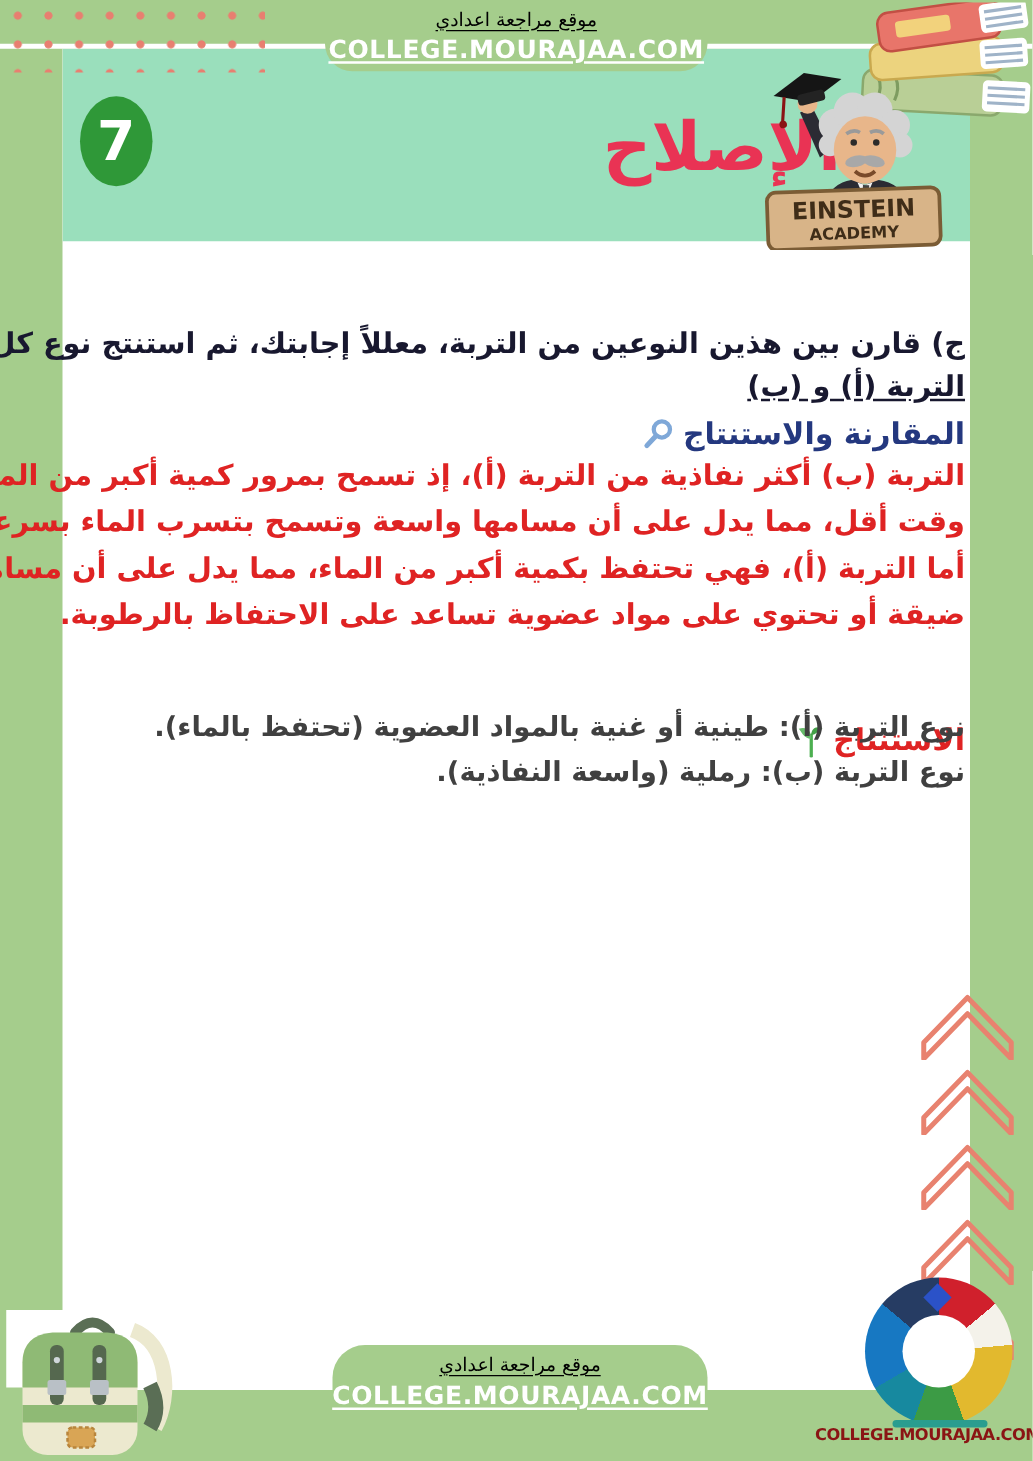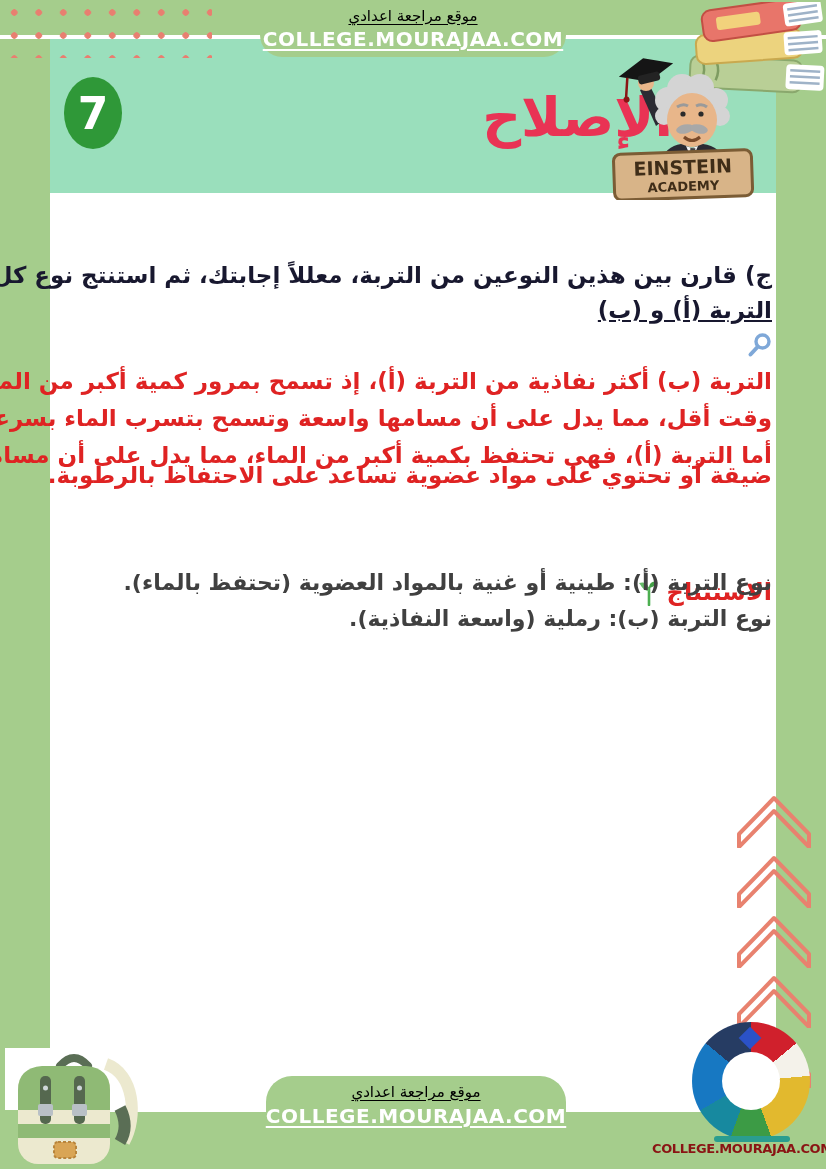--- a/index.html
+++ b/index.html
@@ -162,30 +162,31 @@
     <rect x="96" y="7" width="38" height="23" rx="4" fill="#ffffff"></rect>
     <path d="M100 13 h30 M100 19 h30 M100 25 h30" stroke="#9fb3c8" stroke-width="2.5"></path>
     <rect x="28" y="11" width="44" height="13" rx="3" fill="#f2d27c"></rect>
   </g>
 </svg>
 
 <div class="abs txt q-line" style="top:262px;">ج) قارن بين هذين النوعين من التربة، معللاً إجابتك، ثم استنتج نوع كل من</div>
 <div class="abs txt q-line" style="top:297px;text-decoration:underline;">التربة (أ) و (ب)</div>
 
 <div class="abs txt blue-row" style="top:333px;">
+  <span class="blue-head">المقارنة والاستنتاج</span>
   <svg width="25" height="25" viewBox="0 0 25 25">
     <circle cx="15.5" cy="8.5" r="6.5" fill="none" stroke="#7fa8d8" stroke-width="3.4"></circle>
     <line x1="10.5" y1="14" x2="3.5" y2="21.5" stroke="#7fa8d8" stroke-width="4" stroke-linecap="round"></line>
   </svg>
 </div>
 
 <div class="abs txt red-line" style="top:368px;">التربة (ب) أكثر نفاذية من التربة (أ)، إذ تسمح بمرور كمية أكبر من الماء في</div>
 <div class="abs txt red-line" style="top:405px;">وقت أقل، مما يدل على أن مسامها واسعة وتسمح بتسرب الماء بسرعة.</div>
 <div class="abs txt red-line" style="top:442px;">أما التربة (أ)، فهي تحتفظ بكمية أكبر من الماء، مما يدل على أن مسامها</div>
-<div class="abs txt red-line" style="top:462px;">ضيقة أو تحتوي على مواد عضوية تساعد على الاحتفاظ بالرطوبة.</div>
+<div class="abs txt red-line" style="top:479px;">ضيقة أو تحتوي على مواد عضوية تساعد على الاحتفاظ بالرطوبة.</div>
 
 <div class="abs txt concl-row" style="top:532px;">
   <span class="concl-head">الاستنتاج</span>
   <svg width="22" height="27" viewBox="0 0 22 27">
     <path d="M11 26 C11 18 11 13 11 9" stroke="#4caf50" stroke-width="2.6" fill="none" stroke-linecap="round"></path>
     <path d="M11 12 C5 12 3 6 1 4 C8 2 11 6 11 12 Z" fill="#66bb6a"></path>
     <path d="M11 9 C15 9 17 5 20 4 C15 1 11 4 11 9 Z" fill="#43a047"></path>
   </svg>
 </div>
 

